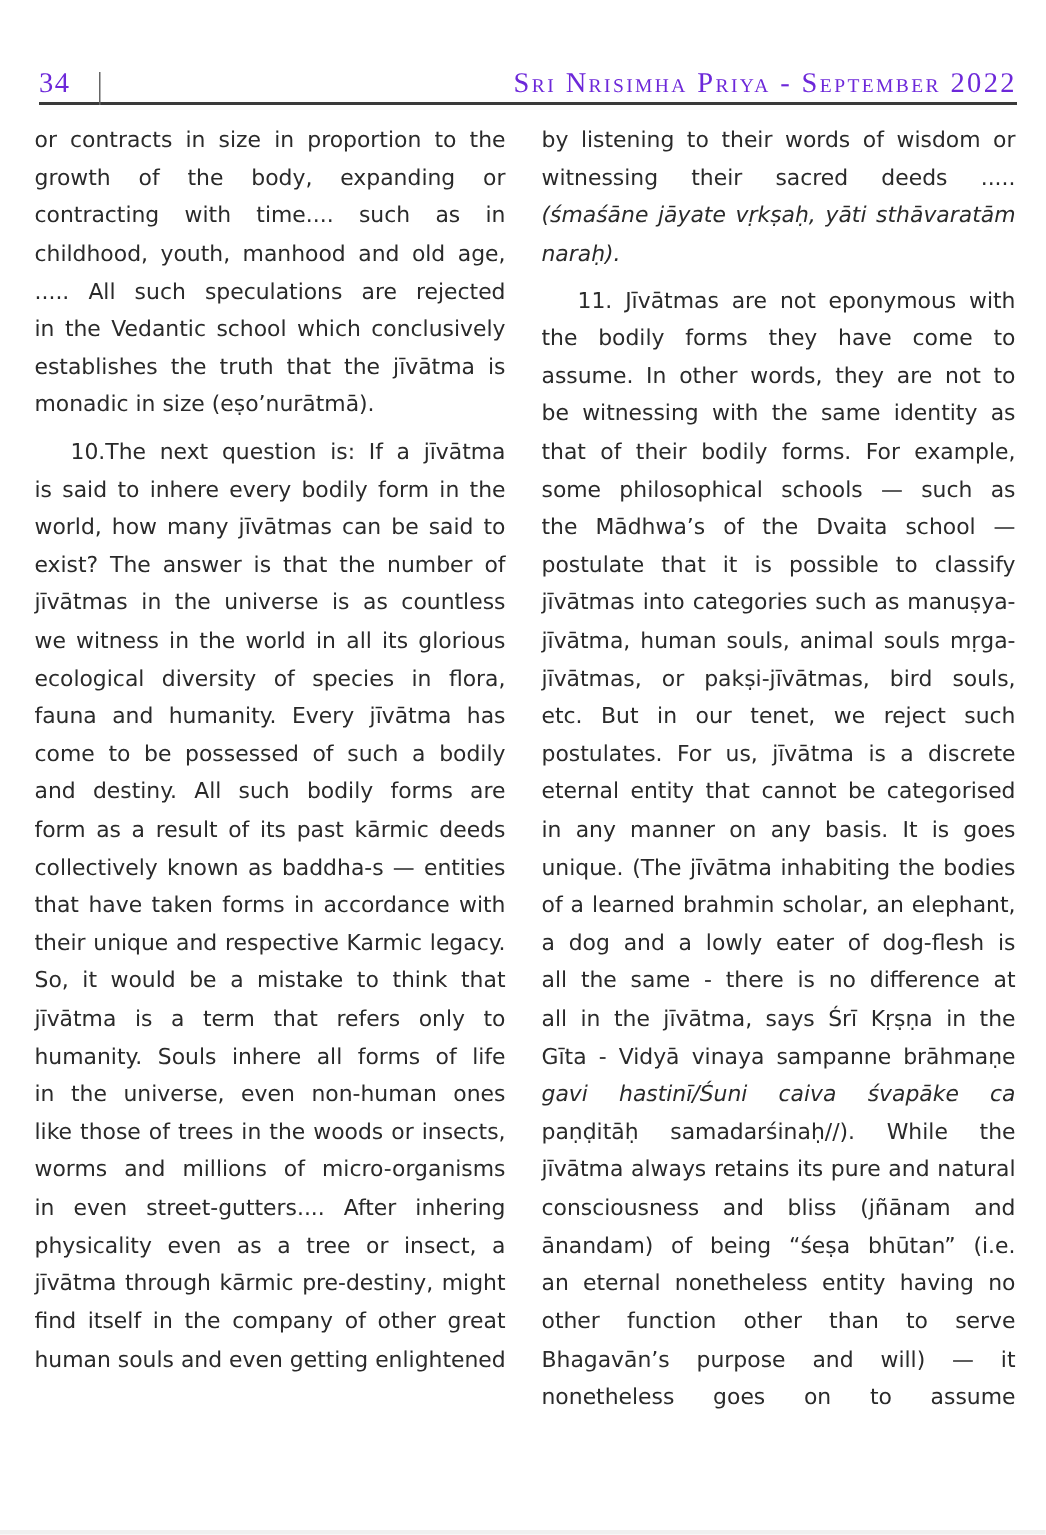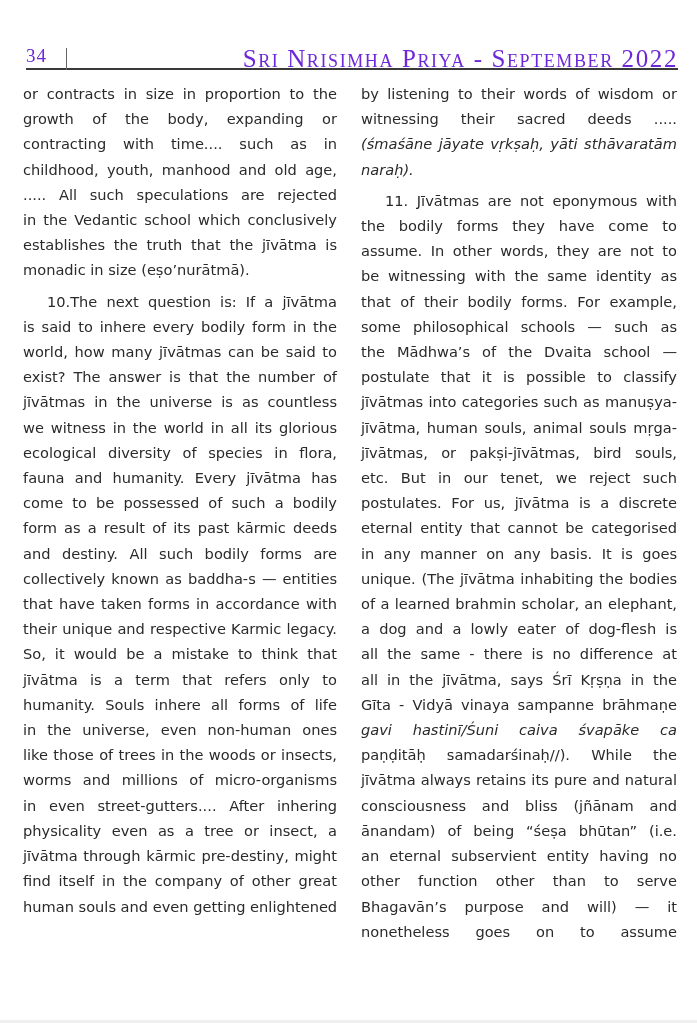--- a/index.html
+++ b/index.html
@@ -9,21 +9,21 @@
     font-family: "DejaVu Sans", sans-serif;
   }
   .header {
     position: absolute; left: 26px; top: 44px; width: 652px; height: 24px;
     border-bottom: 2px solid #3a3a3a;
     font-family: "Liberation Serif", serif; color: #6d28d9;
   }
   .page-num { position: absolute; left: 0; top: 1px; font-size: 19px; letter-spacing: 1px; }
   .page-sep { position: absolute; left: 40px; top: 4px; width: 1px; height: 22px; background: #666; }
   .running-title {
-    position: absolute; right: 0; top: 1px; font-size: 25px;
+    position: absolute; right: 0; top: 1px; font-size: 19px;
     font-variant: small-caps; letter-spacing: 1.6px; text-align: right;
   }
   .col {
     position: absolute; top: 81px; font-size: 14.6px; line-height: 25.2px;
     text-align: justify;
   }
   .col.left { left: 23px; width: 314px; }
   .col.right { left: 361px; width: 316px; }
   .col p { margin: 0; }
   .col p.gap { margin-top: 6px; }
@@ -56,22 +56,22 @@
   <p class="gap">
     <span class="line" style="padding-left:24px">10.The next question is: If a jīvātma</span>
     <span class="line">is said to inhere every bodily form in the</span>
     <span class="line">world, how many jīvātmas can be said to</span>
     <span class="line">exist? The answer is that the number of</span>
     <span class="line">jīvātmas in the universe is as countless</span>
     <span class="line">we witness in the world in all its glorious</span>
     <span class="line">ecological diversity of species in flora,</span>
     <span class="line">fauna and humanity. Every jīvātma has</span>
     <span class="line">come to be possessed of such a bodily</span>
+    <span class="line">and destiny. All such bodily forms are</span>
     <span class="line">form as a result of its past kārmic deeds</span>
-    <span class="line">and destiny. All such bodily forms are</span>
     <span class="line">collectively known as baddha-s — entities</span>
     <span class="line">that have taken forms in accordance with</span>
     <span class="line">their unique and respective Karmic legacy.</span>
     <span class="line">So, it would be a mistake to think that</span>
     <span class="line">jīvātma is a term that refers only to</span>
     <span class="line">humanity. Souls inhere all forms of life</span>
     <span class="line">in the universe, even non-human ones</span>
     <span class="line">like those of trees in the woods or insects,</span>
     <span class="line">worms and millions of micro-organisms</span>
     <span class="line">in even street-gutters.... After inhering</span>
@@ -109,20 +109,20 @@
     <span class="line">of a learned brahmin scholar, an elephant,</span>
     <span class="line">a dog and a lowly eater of dog-flesh is</span>
     <span class="line">all the same - there is no difference at</span>
     <span class="line">all in the jīvātma, says Śrī Kṛṣṇa in the</span>
     <span class="line">Gīta - Vidyā vinaya sampanne brāhmaṇe</span>
     <span class="line" style="font-style:italic">gavi hastinī/Śuni caiva śvapāke ca</span>
     <span class="line">paṇḍitāḥ samadarśinaḥ//). While the</span>
     <span class="line">jīvātma always retains its pure and natural</span>
     <span class="line">consciousness and bliss (jñānam and</span>
     <span class="line">ānandam) of being “śeṣa bhūtan” (i.e.</span>
-    <span class="line">an eternal subservient entity having no</span>
+    <span class="line">an eternal nonetheless entity having no</span>
     <span class="line">other function other than to serve</span>
     <span class="line">Bhagavān’s purpose and will) — it</span>
     <span class="line">nonetheless goes on to assume</span>
   </p>
 </div>
 
 <div class="bottom-edge"></div>
 
 </body></html>

